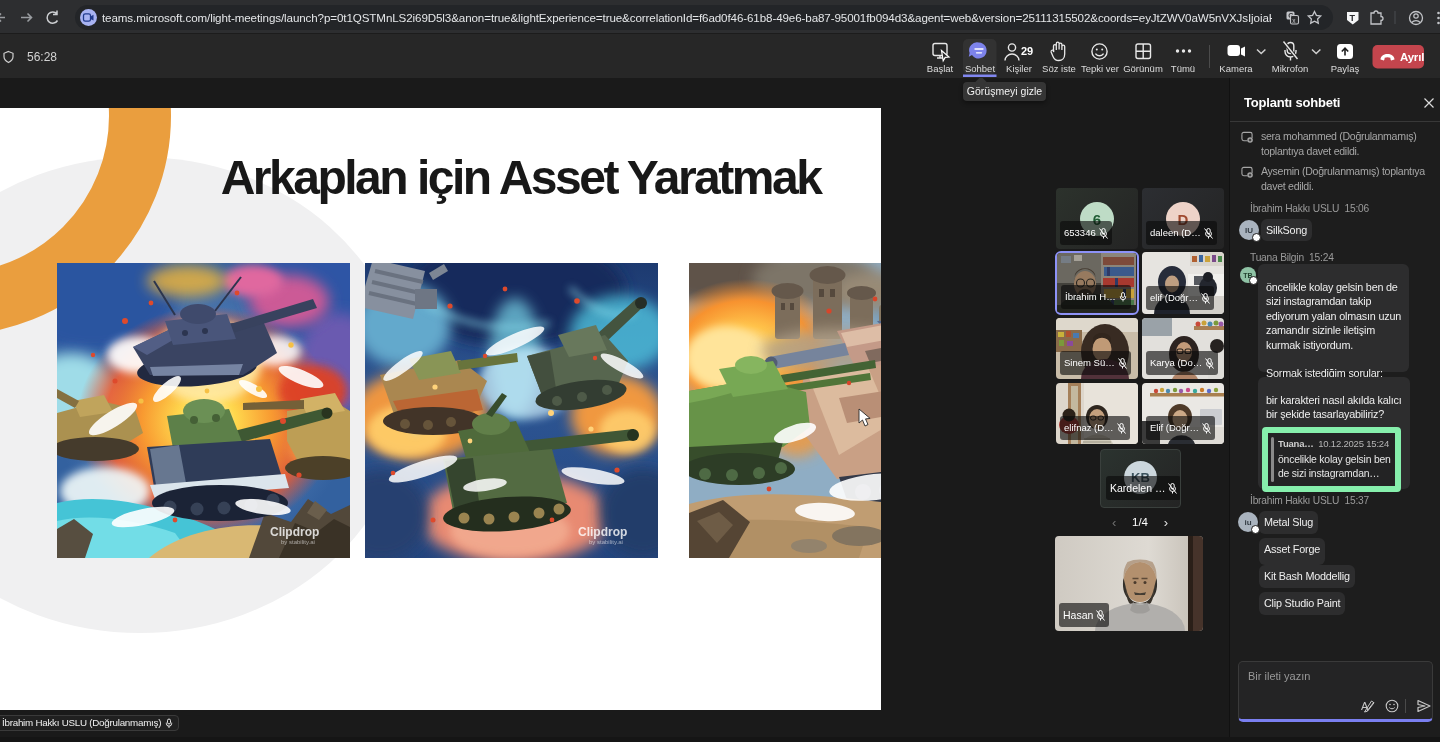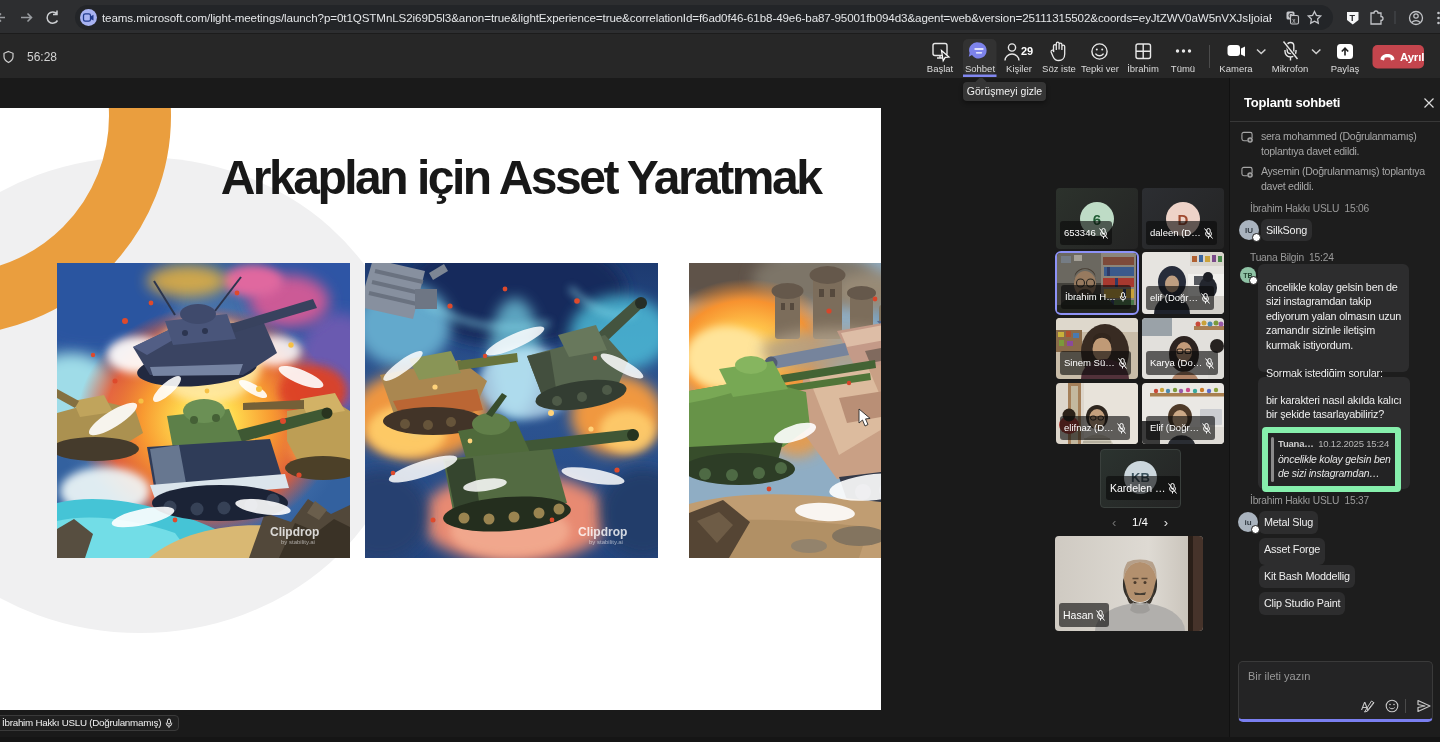--- a/index.html
+++ b/index.html
@@ -634,21 +634,21 @@
   <div class="nrow" style="top:174px">Tuana Bilgin&nbsp;&nbsp;15:24</div>
   <div class="cav" style="left:10px;top:189px;width:16px;height:16px;background:#8fc3a5;color:#21422e;font-size:7px">TB</div>
   <div class="bub bnw" style="left:28px;top:186px;height:108px;">öncelikle kolay gelsin ben de<br>sizi instagramdan takip<br>ediyorum yalan olmasın uzun<br>zamandır sizinle iletişim<br>kurmak istiyordum.<br><br>Sormak istediğim sorular:</div>
 
   <div class="bub bnw" style="left:28px;top:299px;width:152px;height:112px;">bir karakteri nasıl akılda kalıcı<br>bir şekide tasarlayabiliriz?
     <div id="quote">
       <div style="display:flex;justify-content:space-between;color:#cfcfcf;font-size:9.5px;margin-bottom:2px;">
           <b>Tuana…</b>
           <span style="color:#b5b5b5">10.12.2025 15:24</span>
         </div>
-      <div style="font-size:10.4px;color:#e6e6e6;line-height:14px;white-space:nowrap;font-style:italic;">öncelikle kolay gelsin ben<br>de sizi instagramdan…</div>
+      <div style="font-size:10.4px;color:#e6e6e6;line-height:14px;white-space:nowrap;">öncelikle kolay gelsin ben<br>de sizi instagramdan…</div>
     </div>
   </div>
 
   <div class="nrow" style="top:417px">İbrahim Hakkı USLU&nbsp;&nbsp;15:37</div>
   <div class="cav" style="left:8px;top:434px;width:20px;height:20px;background:#a9b3be;color:#333c44;font-size:8px">iu</div>
   <div class="bub bnw" style="left:29px;top:433px;height:23px;padding:4px 5px;">Metal Slug</div>
   <div class="bub bnw" style="left:29px;top:460px;height:27px;padding:4px 5px;">Asset Forge</div>
   <div class="bub bnw" style="left:29px;top:487px;height:23px;padding:4px 5px;">Kit Bash Moddellig</div>
   <div class="bub bnw" style="left:29px;top:514px;height:23px;padding:4px 5px;">Clip Studio Paint</div>
 
@@ -724,21 +724,21 @@
     <rect x="1372.5" y="11" width="51.5" height="23.5" rx="5" fill="#C4454D"></rect>
     <path d="M1380.5 25.5 c0 -3 2.5 -5.5 7 -5.5 c4.5 0 7 2.5 7 5.5 l-3.4 0.9 c-0.6 -0.6 -0.8 -1.6 -0.7 -2.6 c-1.8 -0.7 -4 -0.7 -5.8 0 c0.1 1 -0.1 2 -0.7 2.6 z" fill="#ffffff"></path>
     <text x="1400" y="26.5" font-size="11.5" font-weight="bold" fill="#fff" font-family="Liberation Sans" letter-spacing="-0.2">Ayrıl</text>
   </svg>
   <div style="position:absolute;left:27px;top:16px;font-size:12px;color:#d2d2d2;">56:28</div>
   <div class="tlb" style="left:940px">Başlat</div>
   <div class="tlb" style="left:980px">Sohbet</div>
   <div class="tlb" style="left:1019px">Kişiler</div>
   <div class="tlb" style="left:1059px">Söz iste</div>
   <div class="tlb" style="left:1100px">Tepki ver</div>
-  <div class="tlb" style="left:1143px">İbrahim</div>
+  <div class="tlb" style="left:1143px">Görünüm</div>
   <div class="tlb" style="left:1183px">Tümü</div>
   <div class="tlb" style="left:1236px">Kamera</div>
   <div class="tlb" style="left:1290px">Mikrofon</div>
   <div class="tlb" style="left:1345px">Paylaş</div>
 </div>
 
 <div id="browser">
   <div id="omni"></div>
   <div id="url">teams.microsoft.com/light-meetings/launch?p=0t1QSTMnLS2i69D5l3&amp;anon=true&amp;lightExperience=true&amp;correlationId=f6ad0f46-61b8-49e6-ba87-95001fb094d3&amp;agent=web&amp;version=25111315502&amp;coords=eyJtZWV0aW5nVXJsIjoiaHR0cHM6Ly…</div>
   <svg width="1440" height="34" style="position:absolute;left:0;top:0">

